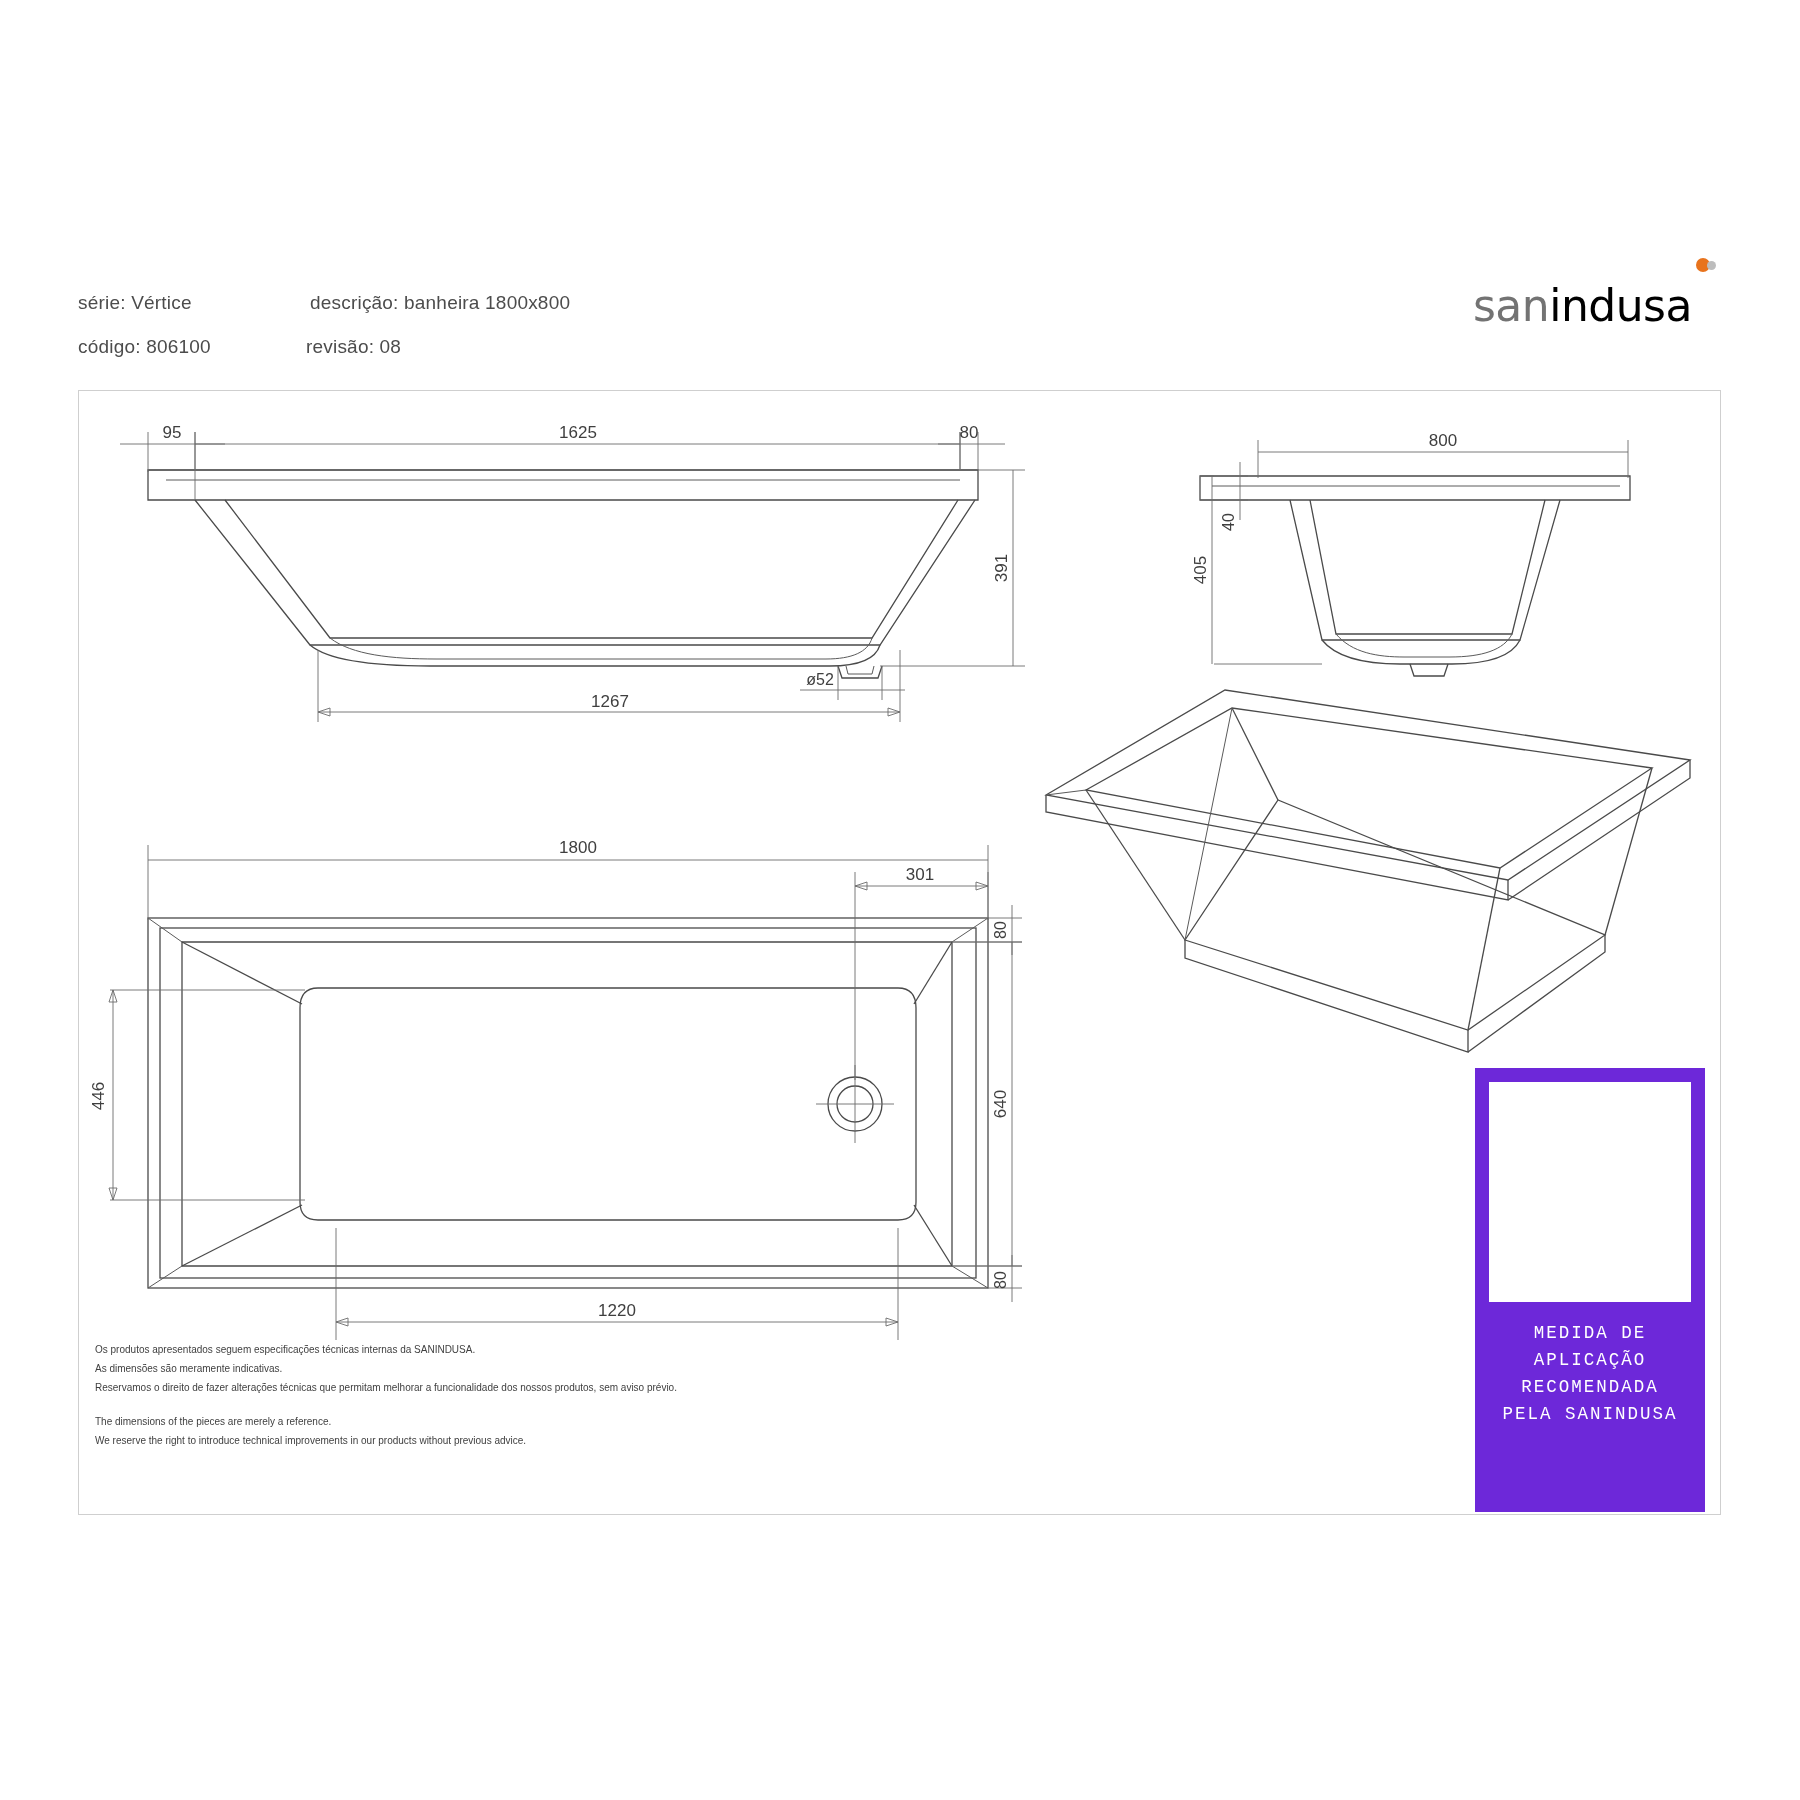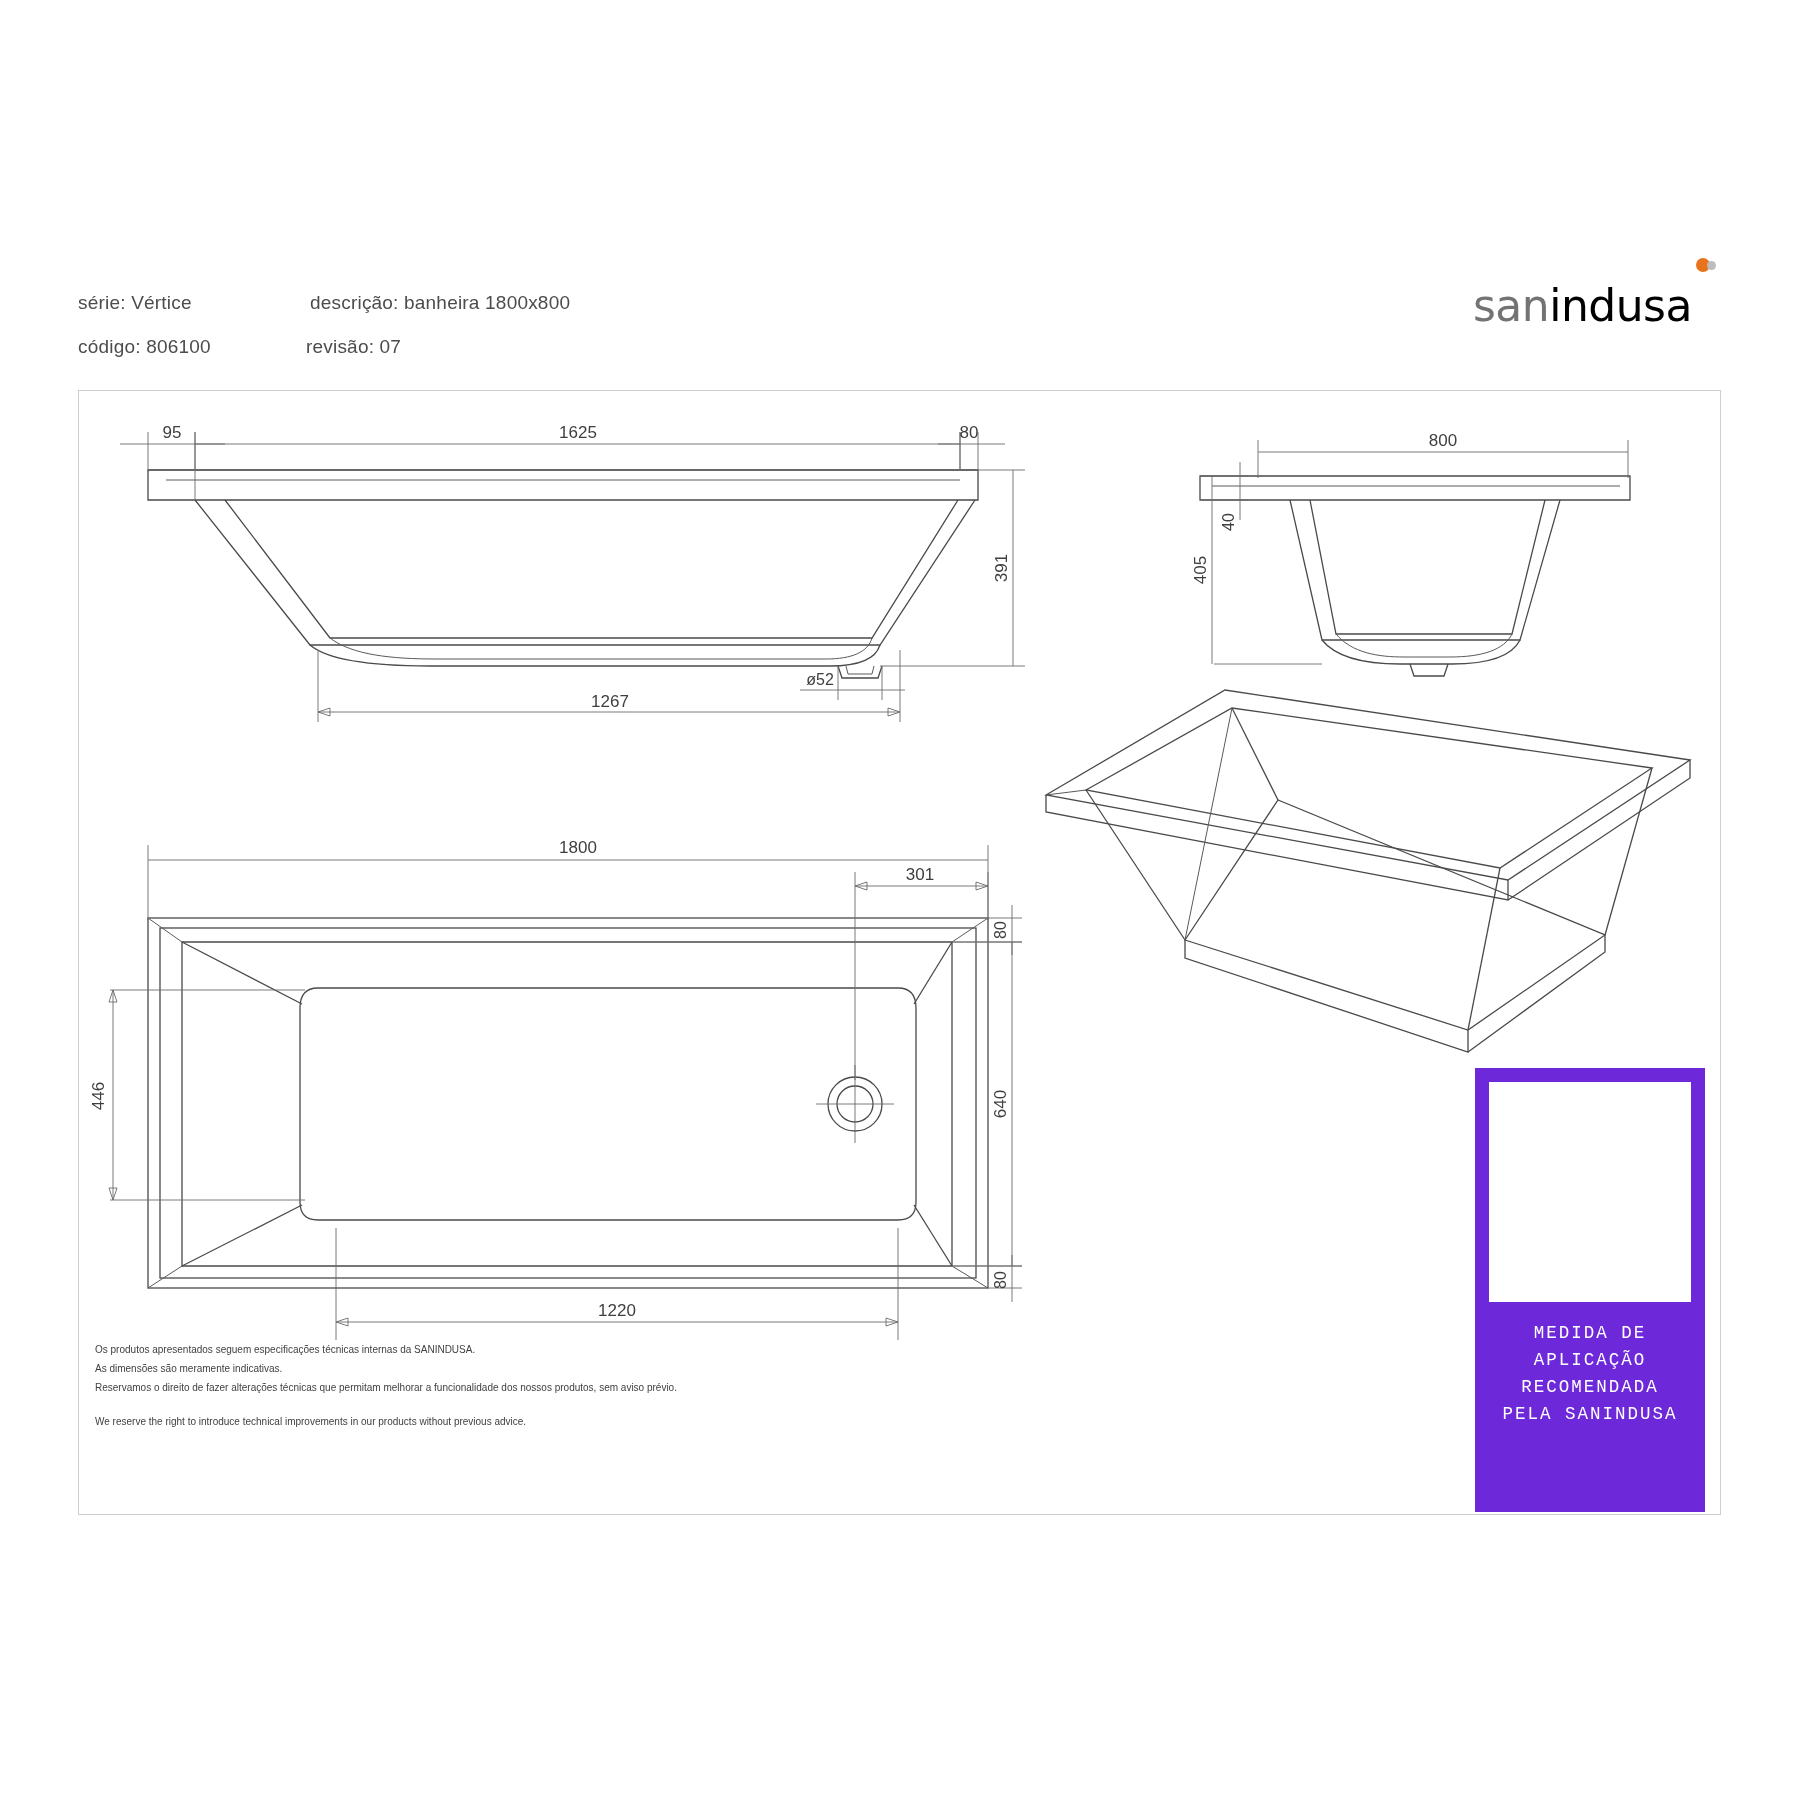--- a/index.html
+++ b/index.html
@@ -151,21 +151,21 @@
 </style>
 </head>
 <body>
 
 <div id="sheet">
 
   <div class="header">
     <div class="hdr-line hdr-serie">série: Vértice</div>
     <div class="hdr-line hdr-desc">descrição: banheira 1800x800</div>
     <div class="hdr-line hdr-codigo">código: 806100</div>
-    <div class="hdr-line hdr-revisao">revisão: 07</div>
+    <div class="hdr-line hdr-revisao">revisão: 08</div>
 
     <div class="logo">
       <span class="logo-text">
         <span class="logo-a">san</span><span class="logo-b">indusa</span>
       </span>
       <span class="logo-dot">
         <span class="d1"></span>
           <span class="d2"></span>
       </span>
     </div>
@@ -370,16 +370,17 @@
       <div>RECOMENDADA</div>
       <div>PELA SANINDUSA</div>
     </div>
   </div>
 
   <div class="notes">
     <p>Os produtos apresentados seguem especificações técnicas internas da SANINDUSA.</p>
     <p>As dimensões são meramente indicativas.</p>
     <p>Reservamos o direito de fazer alterações técnicas que permitam melhorar a funcionalidade dos nossos produtos, sem aviso prévio.</p>
     <div class="gap"></div>
+    <p>The dimensions of the pieces are merely a reference.</p>
     <p>We reserve the right to introduce technical improvements in our products without previous advice.</p>
   </div>
 
 </div>
 
 </body></html>

